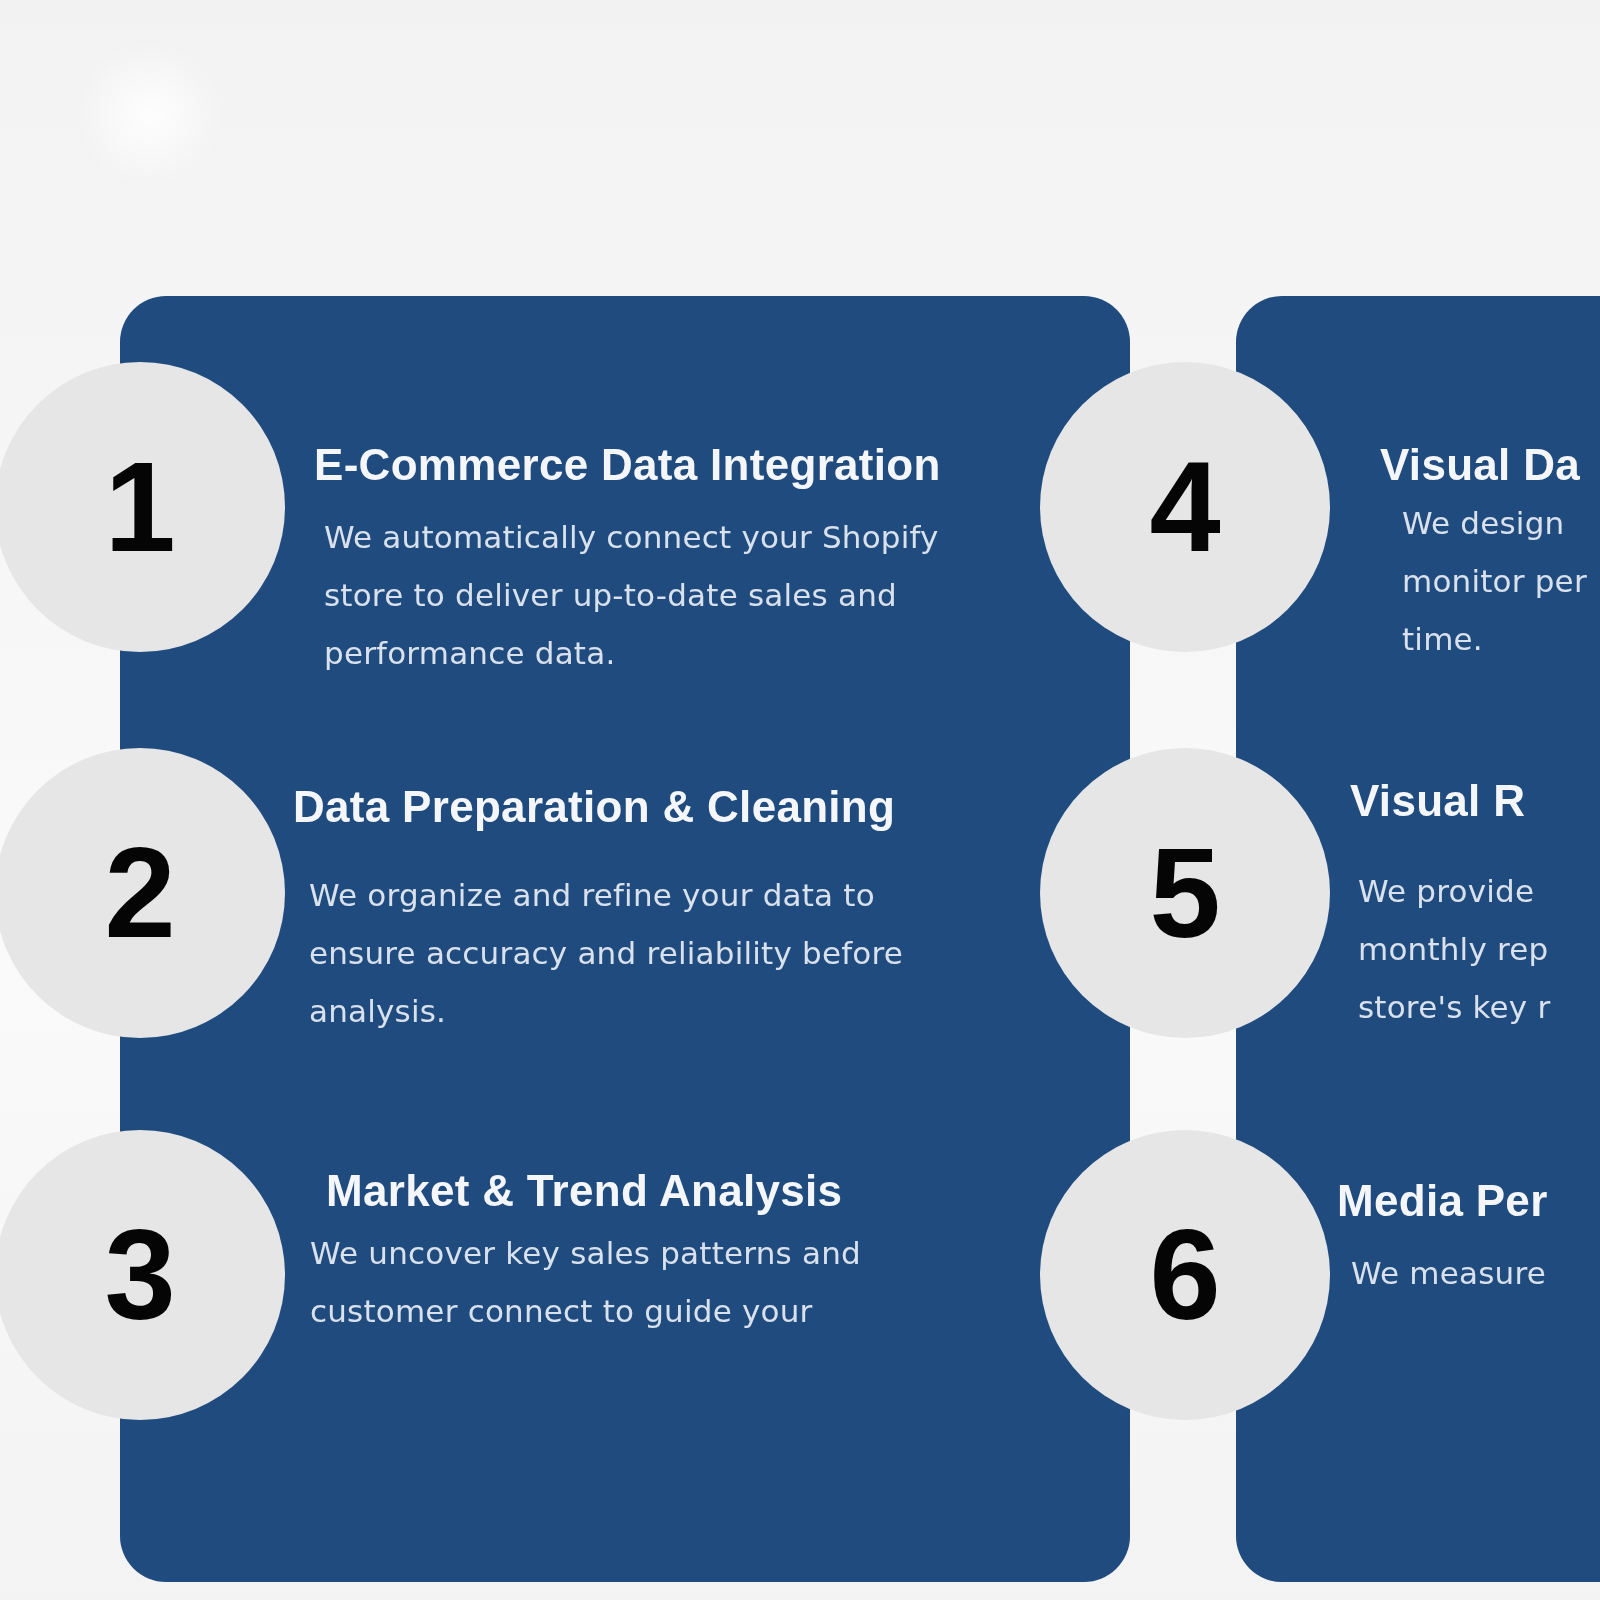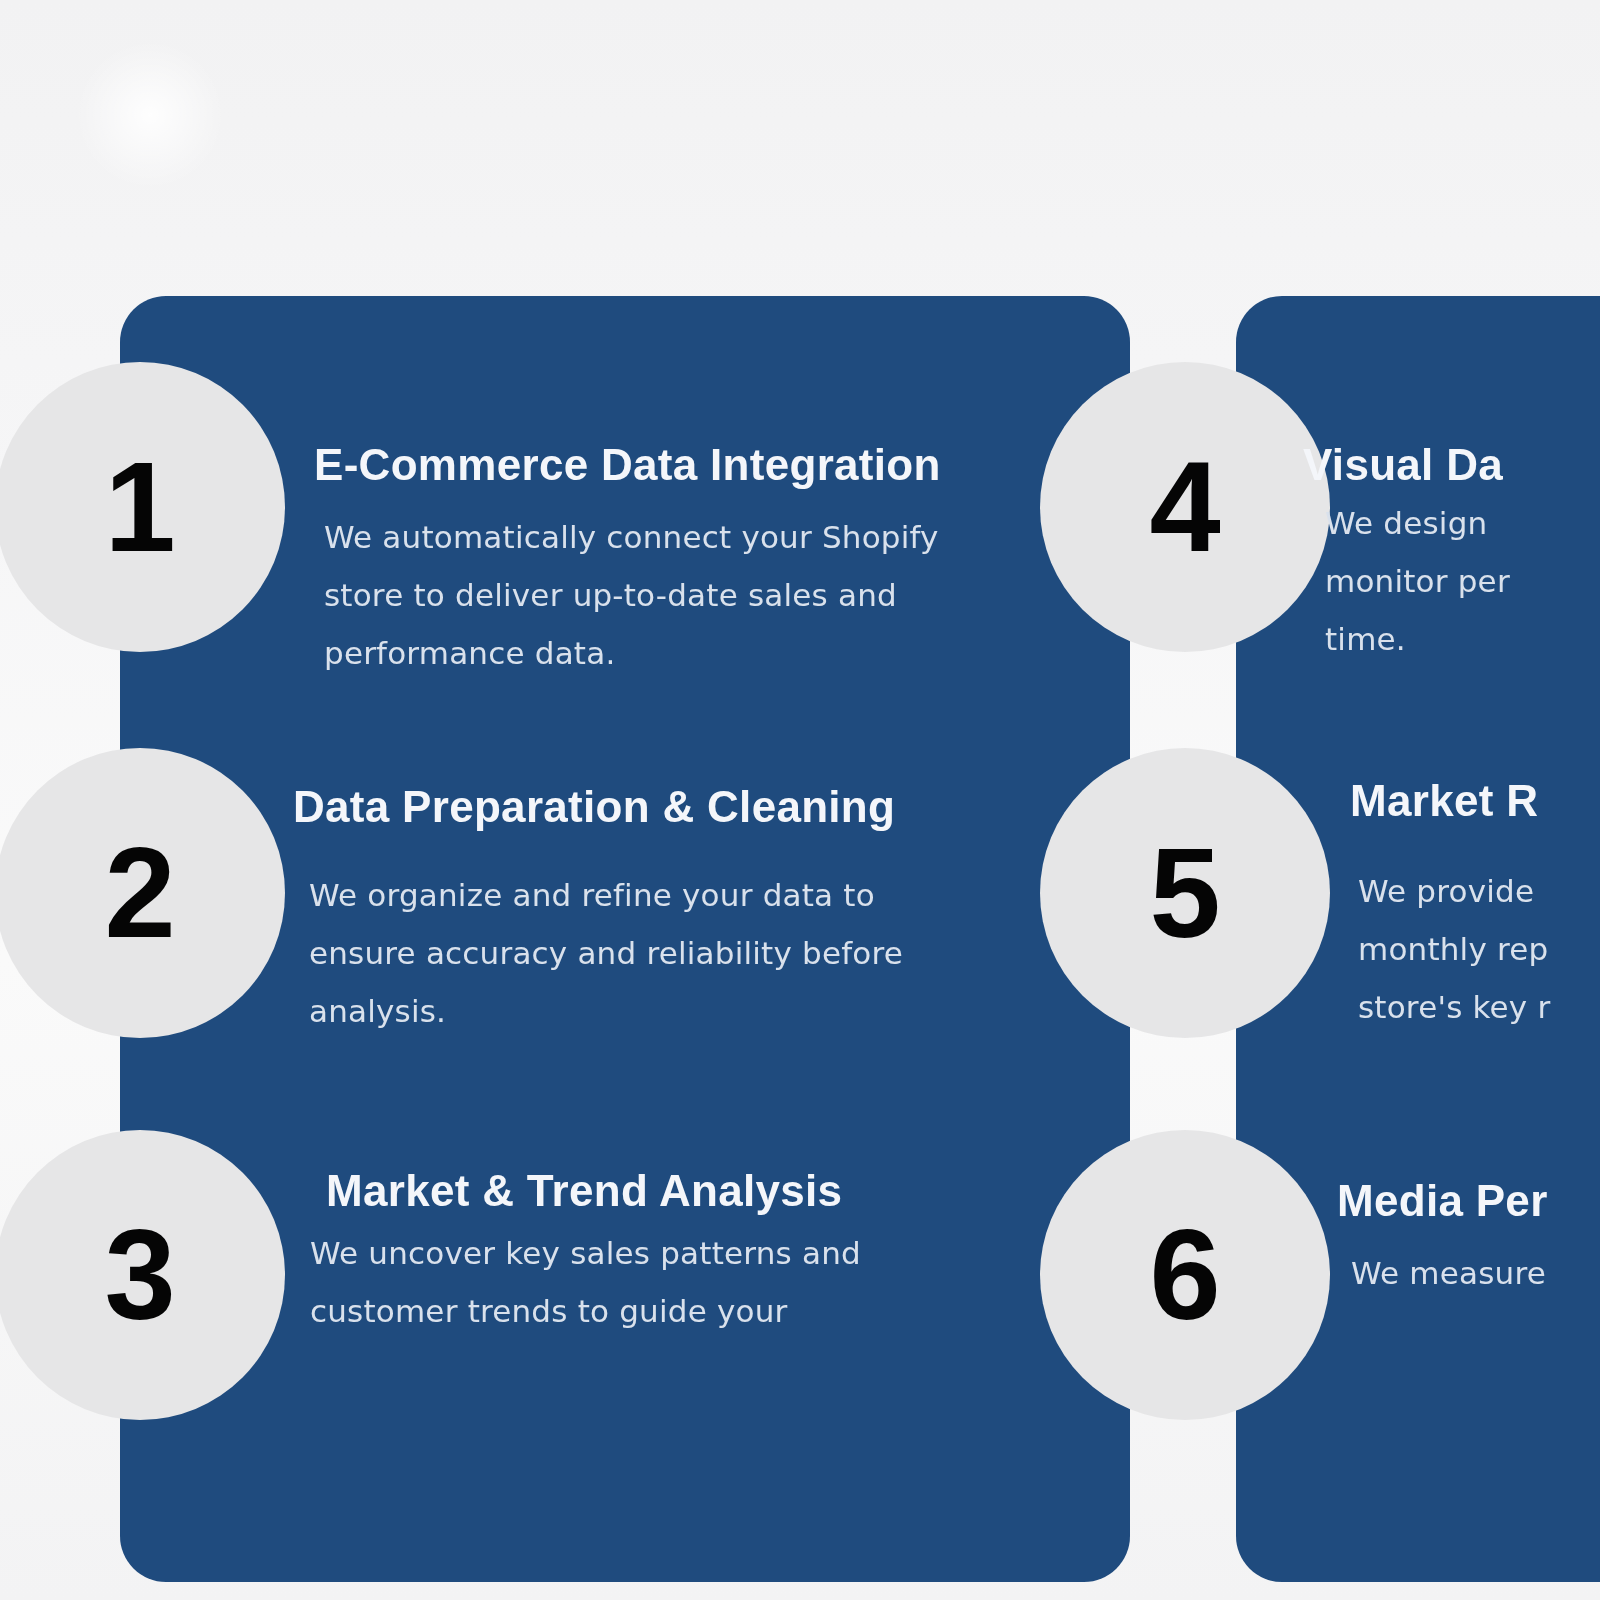--- a/index.html
+++ b/index.html
@@ -72,41 +72,41 @@
   </div>
 </div>
 
 <div class="circle" style="left:-5px; top:1130px;">
   <span class="num">3</span>
 </div>
 <div class="item-text" style="left:326px; top:1166px;">
   <div class="item-title">Market &amp; Trend Analysis</div>
   <div class="item-desc" style="margin-top:8px; margin-left:-16px;">
     <div>We uncover key sales patterns and</div>
-    <div>customer trends to guide your</div>
+    <div>customer connect to guide your</div>
   </div>
 </div>
 
 <div class="circle" style="left:1040px; top:362px;">
   <span class="num">4</span>
 </div>
-<div class="item-text" style="left:1303px; top:440px;">
+<div class="item-text" style="left:1380px; top:440px;">
   <div class="item-title">Visual Da</div>
   <div class="item-desc" style="margin-top:4px; margin-left:22px;">
     <div>We design</div>
     <div>monitor per</div>
     <div>time.</div>
   </div>
 </div>
 
 <div class="circle" style="left:1040px; top:748px;">
   <span class="num">5</span>
 </div>
 <div class="item-text" style="left:1350px; top:776px;">
-  <div class="item-title">Market R</div>
+  <div class="item-title">Visual R</div>
   <div class="item-desc" style="margin-top:36px; margin-left:8px;">
     <div>We provide</div>
     <div>monthly rep</div>
     <div>store's key r</div>
   </div>
 </div>
 
 <div class="circle" style="left:1040px; top:1130px;">
   <span class="num">6</span>
 </div>

